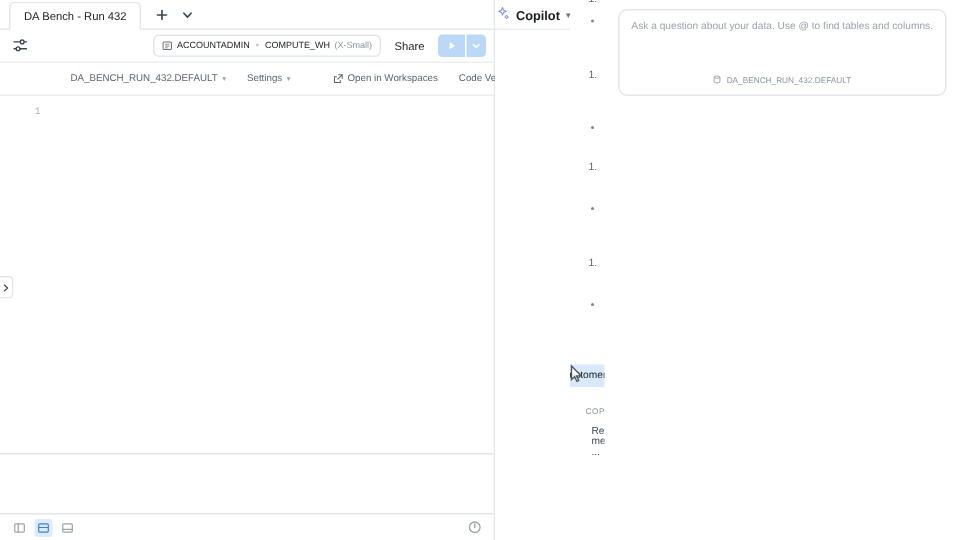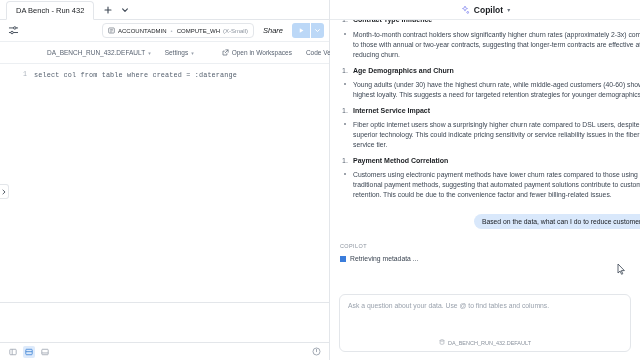--- a/index.html
+++ b/index.html
@@ -71,21 +71,21 @@
     display: flex; align-items: center; gap: 3px;
     height: 15px; padding: 0 5px;
     border: 1px solid #e3e6ea; border-radius: 4px;
     font-size: 6px; color: #1a1d21; white-space: nowrap;
     background: #fff;
   }
   .ctx-chip .sep { color: #b6bcc5; margin: 0 1px; }
   .ctx-chip .muted { color: #8b939e; }
   .share-btn {
     font-size: 7.5px; color: #1a1d21; padding: 0 4px;
-    height: 15px; display: flex; align-items: center; font-style: italic;
+    height: 15px; display: flex; align-items: center;
   }
   .run-group { display: flex; align-items: stretch; height: 15px; gap: 1px; }
   .run-main, .run-caret {
     background: #bcd8f7;
     display: flex; align-items: center; justify-content: center;
     color: #ffffff;
   }
   .run-main { width: 18px; border-radius: 3px 0 0 3px; }
   .run-caret { width: 13px; border-radius: 0 3px 3px 0; }
 
@@ -153,21 +153,21 @@
     width: 12px; height: 12px;
     display: flex; align-items: center; justify-content: center;
     border-radius: 2px; color: #9aa2ad;
   }
   .layout-btn.active { background: #ddeafb; color: #3b82d4; }
   .status-right { margin-left: auto; display: flex; align-items: center; }
 
   
   #right {
     width: 310px; height: 360px;
-    display: flex; flex-direction: column;
+    display: flex; flex-direction: row;
     background: #ffffff;
     position: relative;
   }
   .cp-header {
     height: 20px; min-height: 20px;
     display: flex; align-items: center; justify-content: center;
     gap: 4px;
     border-bottom: 1px solid #e8ebee;
     background: #fff;
   }
@@ -335,21 +335,20 @@
             <path d="M6.5 6.5l2.2 2.2" stroke="#5a6472" stroke-width="1" stroke-linecap="round"></path>
           </svg>
         </div>
       </div>
     </div>
 
     <div class="editor">
       <div class="gutter">
         <div>1</div>
       </div>
-      <div class="code">select col from table where created = :daterange</div>
       <div class="expand-handle">
         <svg width="6" height="6" viewBox="0 0 8 8">
             <path d="M2.6 1.4L5.4 4 2.6 6.6" stroke="#3c4653" stroke-width="1.1" fill="none" stroke-linecap="round" stroke-linejoin="round"></path>
           </svg>
       </div>
     </div>
 
     <div class="results"></div>
 
     <div class="statusbar">

